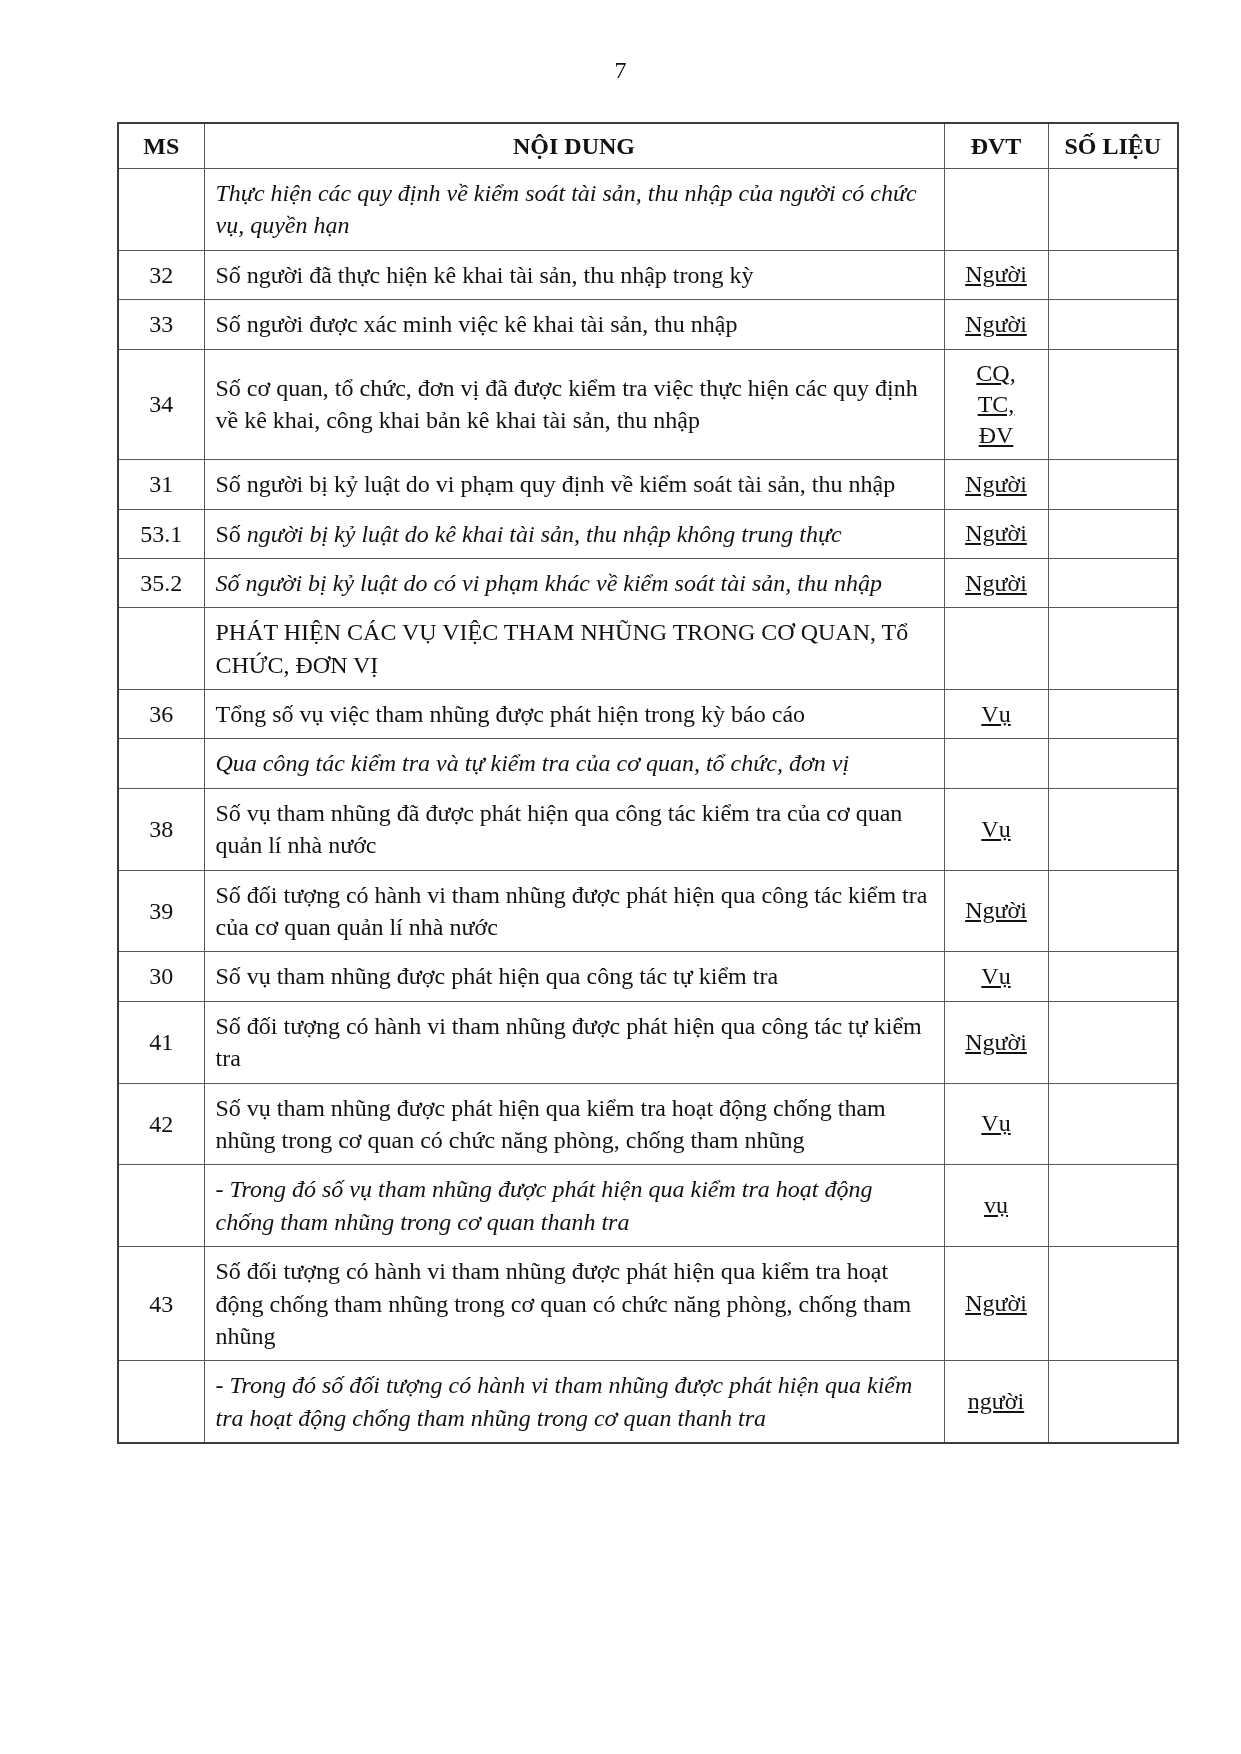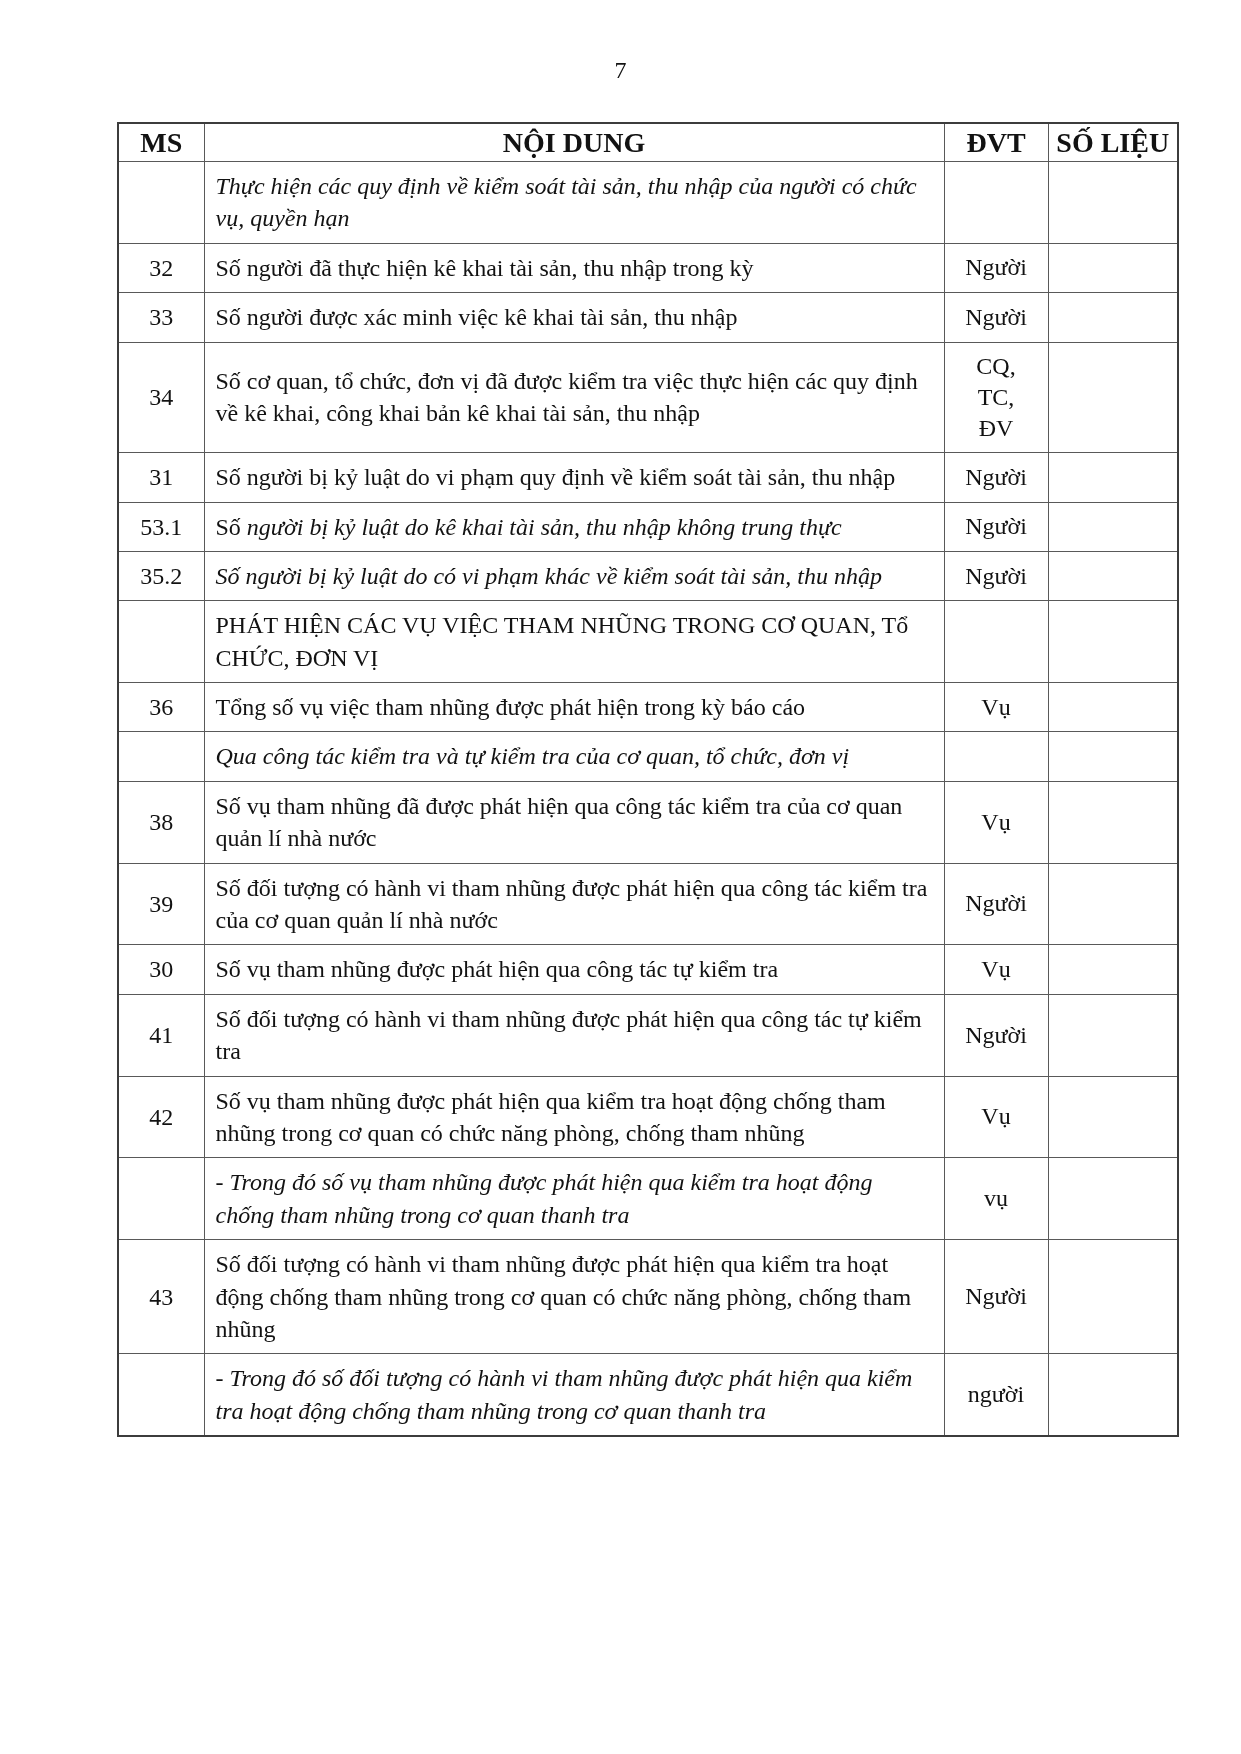--- a/index.html
+++ b/index.html
@@ -29,37 +29,37 @@
     border-collapse: collapse;
     table-layout: fixed;
     border: 2px solid var(--border-dark, #3c3c3c);
   }
   col.w-ms      { width: 86px; }
   col.w-content { width: 740px; }
   col.w-unit    { width: 104px; }
   col.w-value   { width: 130px; }
   .doc-table th {
     border: 1px solid var(--border-color, #595959);
-    font-size: 28px;
+    font-size: 24px;
     font-weight: bold;
     text-align: center;
     vertical-align: middle;
-    padding: 1px 4px;
+    padding: 7px 4px;
     line-height: 1.25;
   }
   .doc-table td {
     border: 1px solid var(--border-color, #595959);
     font-size: 24px;
     line-height: 1.35;
     vertical-align: middle;
     padding: 8px 4px;
   }
   td.c-ms, td.c-unit, td.c-value { text-align: center; }
   td.c-content { text-align: left; padding: 8px 11px; }
-  td.c-unit { white-space: pre-line; line-height: 1.3; }
+  td.c-unit { white-space: pre-line; line-height: 1.3; text-decoration: underline; }
   .run.italic { font-style: italic; }
 </style>
 </head>
 <body>
 
 <div class="page" style="--text-color: #121212; --page-bg: #ffffff; --border-color: #595959; --border-dark: #3c3c3c;">
   <div class="page-number">7</div>
 
   <table class="doc-table">
     <colgroup>

